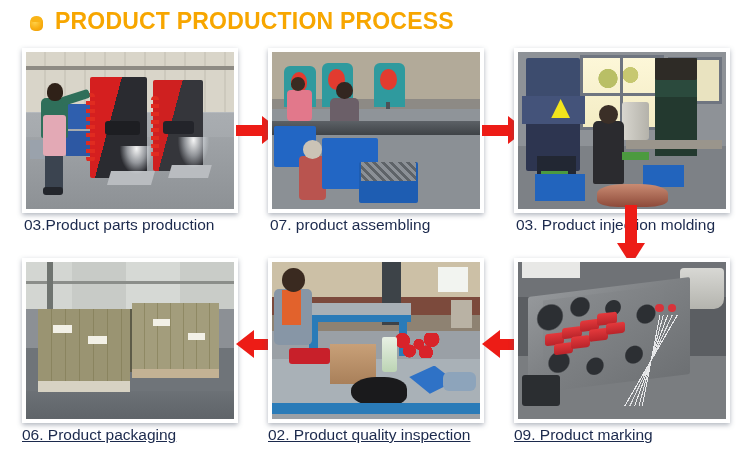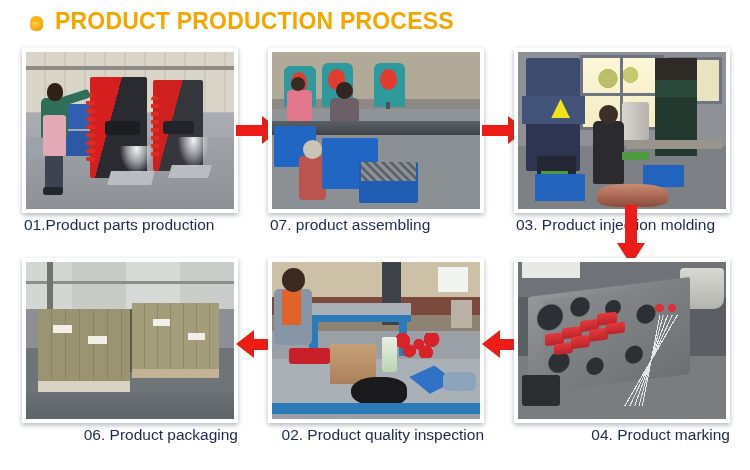--- a/index.html
+++ b/index.html
@@ -73,21 +73,21 @@
   .caption {
     position: absolute;
     top: 168px;
     width: 216px;
     font-size: 15.5px;
     color: #1c2a4d;
     font-family: "Liberation Sans", sans-serif;
     white-space: nowrap;
   }
   .row1 .caption { text-align: left; padding-left: 2px; }
-  .row2 .caption { text-align: right; }
+  .row2 .caption { text-align: left; text-decoration: underline; }
 
   
   .arrow-h {
     position: absolute;
     width: 44px;
     height: 28px;
   }
   .arrow-h .shaft {
     position: absolute;
     top: 9px;
@@ -316,21 +316,21 @@
       <div class="layer p1-spark1"></div>
       <div class="layer p1-spark2"></div>
       <div class="layer p1-legs"></div>
       <div class="layer p1-body"></div>
       <div class="layer p1-apron"></div>
       <div class="layer p1-arm"></div>
       <div class="layer p1-head"></div>
       <div class="layer p1-shoe"></div>
     </div>
   </div>
-  <div class="caption">01.Product parts production</div>
+  <div class="caption">03.Product parts production</div>
 </div>
 
 <div class="arrow-h arrow-right" style="left:236px; top:116px;">
   <span class="shaft"></span>
     <span class="head"></span>
 </div>
 
 <div class="step row1" style="left:268px; top:48px;">
   <div class="photo-frame">
     <div class="photo">
@@ -483,14 +483,14 @@
         <i style="left:30%; top:60%;"></i>
         <i style="left:50%; top:48%;"></i>
         <i style="left:70%; top:38%;"></i>
       </div>
       <div class="layer p4-wires"></div>
       <div class="layer p4-pin1"></div>
       <div class="layer p4-pin2"></div>
       <div class="layer p4-clamp"></div>
     </div>
   </div>
-  <div class="caption">04. Product marking</div>
+  <div class="caption">09. Product marking</div>
 </div>
 
 </body></html>

